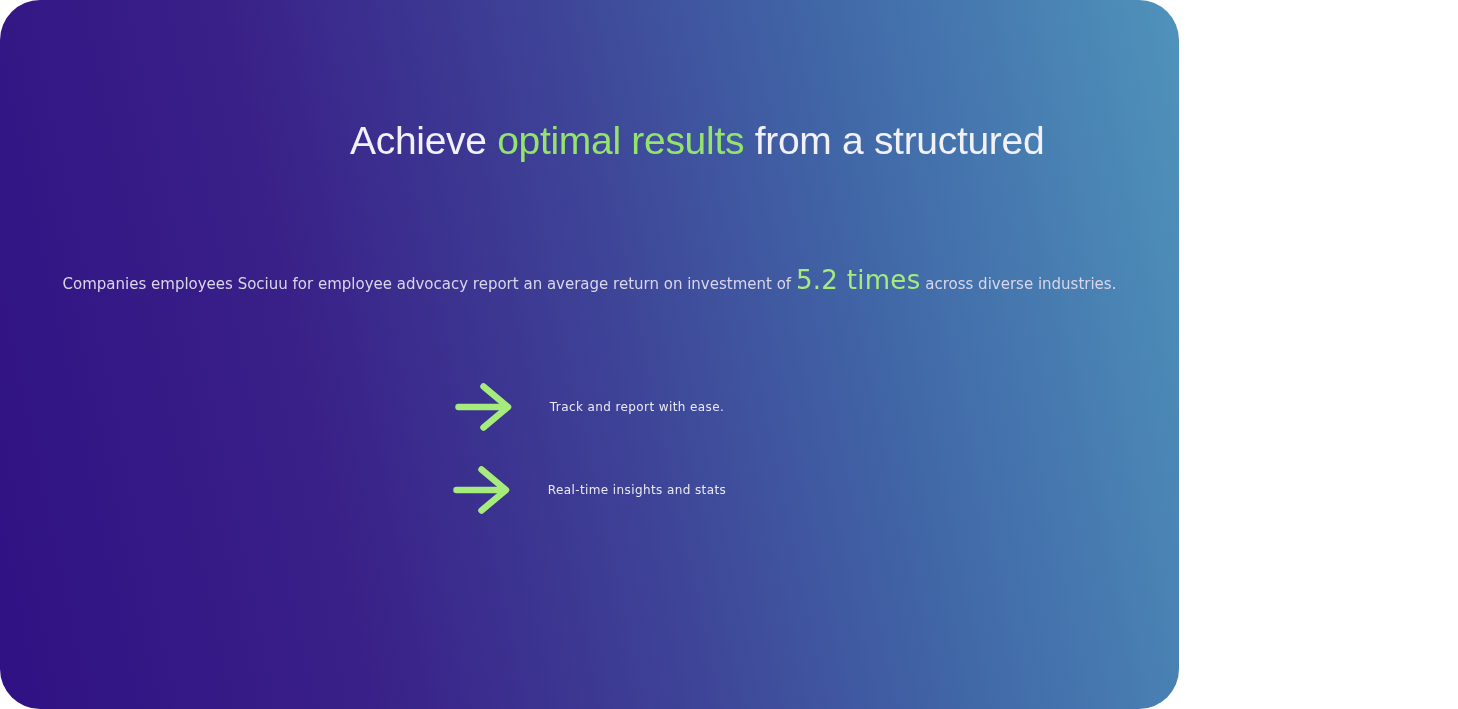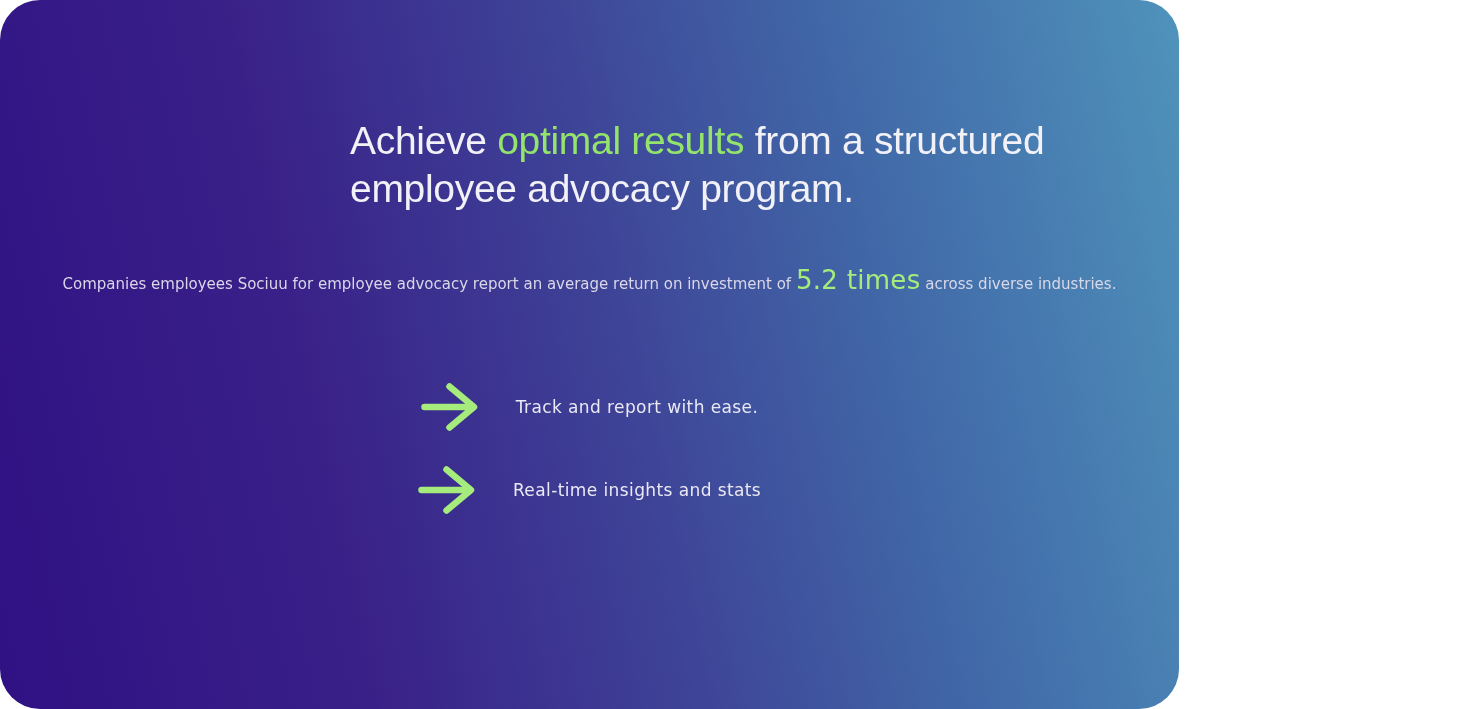--- a/index.html
+++ b/index.html
@@ -69,34 +69,33 @@
   }
   .bullet-row {
     display: flex;
     align-items: center;
     justify-content: center;
     gap: 38px;
     height: 50px;
   }
   .arrow-icon { width: 57px; height: 50px; flex: 0 0 auto; }
   .bullet-label {
-    font-size: 17px;
+    font-size: 12px;
     letter-spacing: 0.4px;
     color: var(--bullet-text);
     white-space: nowrap;
   }
 </style>
 </head>
 <body>
 
 <div class="card">
 
   <h1 class="heading">
     <span class="line"><span>Achieve </span><span class="green">optimal results</span><span> from a structured</span></span>
-    <span class="line">employee advocacy program.</span>
   </h1>
 
   <p class="subtext"><span>Companies employees Sociuu for employee advocacy report an average return on investment of </span><span class="stat">5.2 times</span><span> across diverse industries.</span></p>
 
   <div class="bullets">
 
     <div class="bullet-row">
       <svg class="arrow-icon" viewBox="0 0 57 50" xmlns="http://www.w3.org/2000/svg">
         <g fill="none" stroke-width="6.5" stroke-linecap="round" stroke-linejoin="round" stroke="#a6ec7c">
           <path d="M3.5 25 L48 25"></path>

